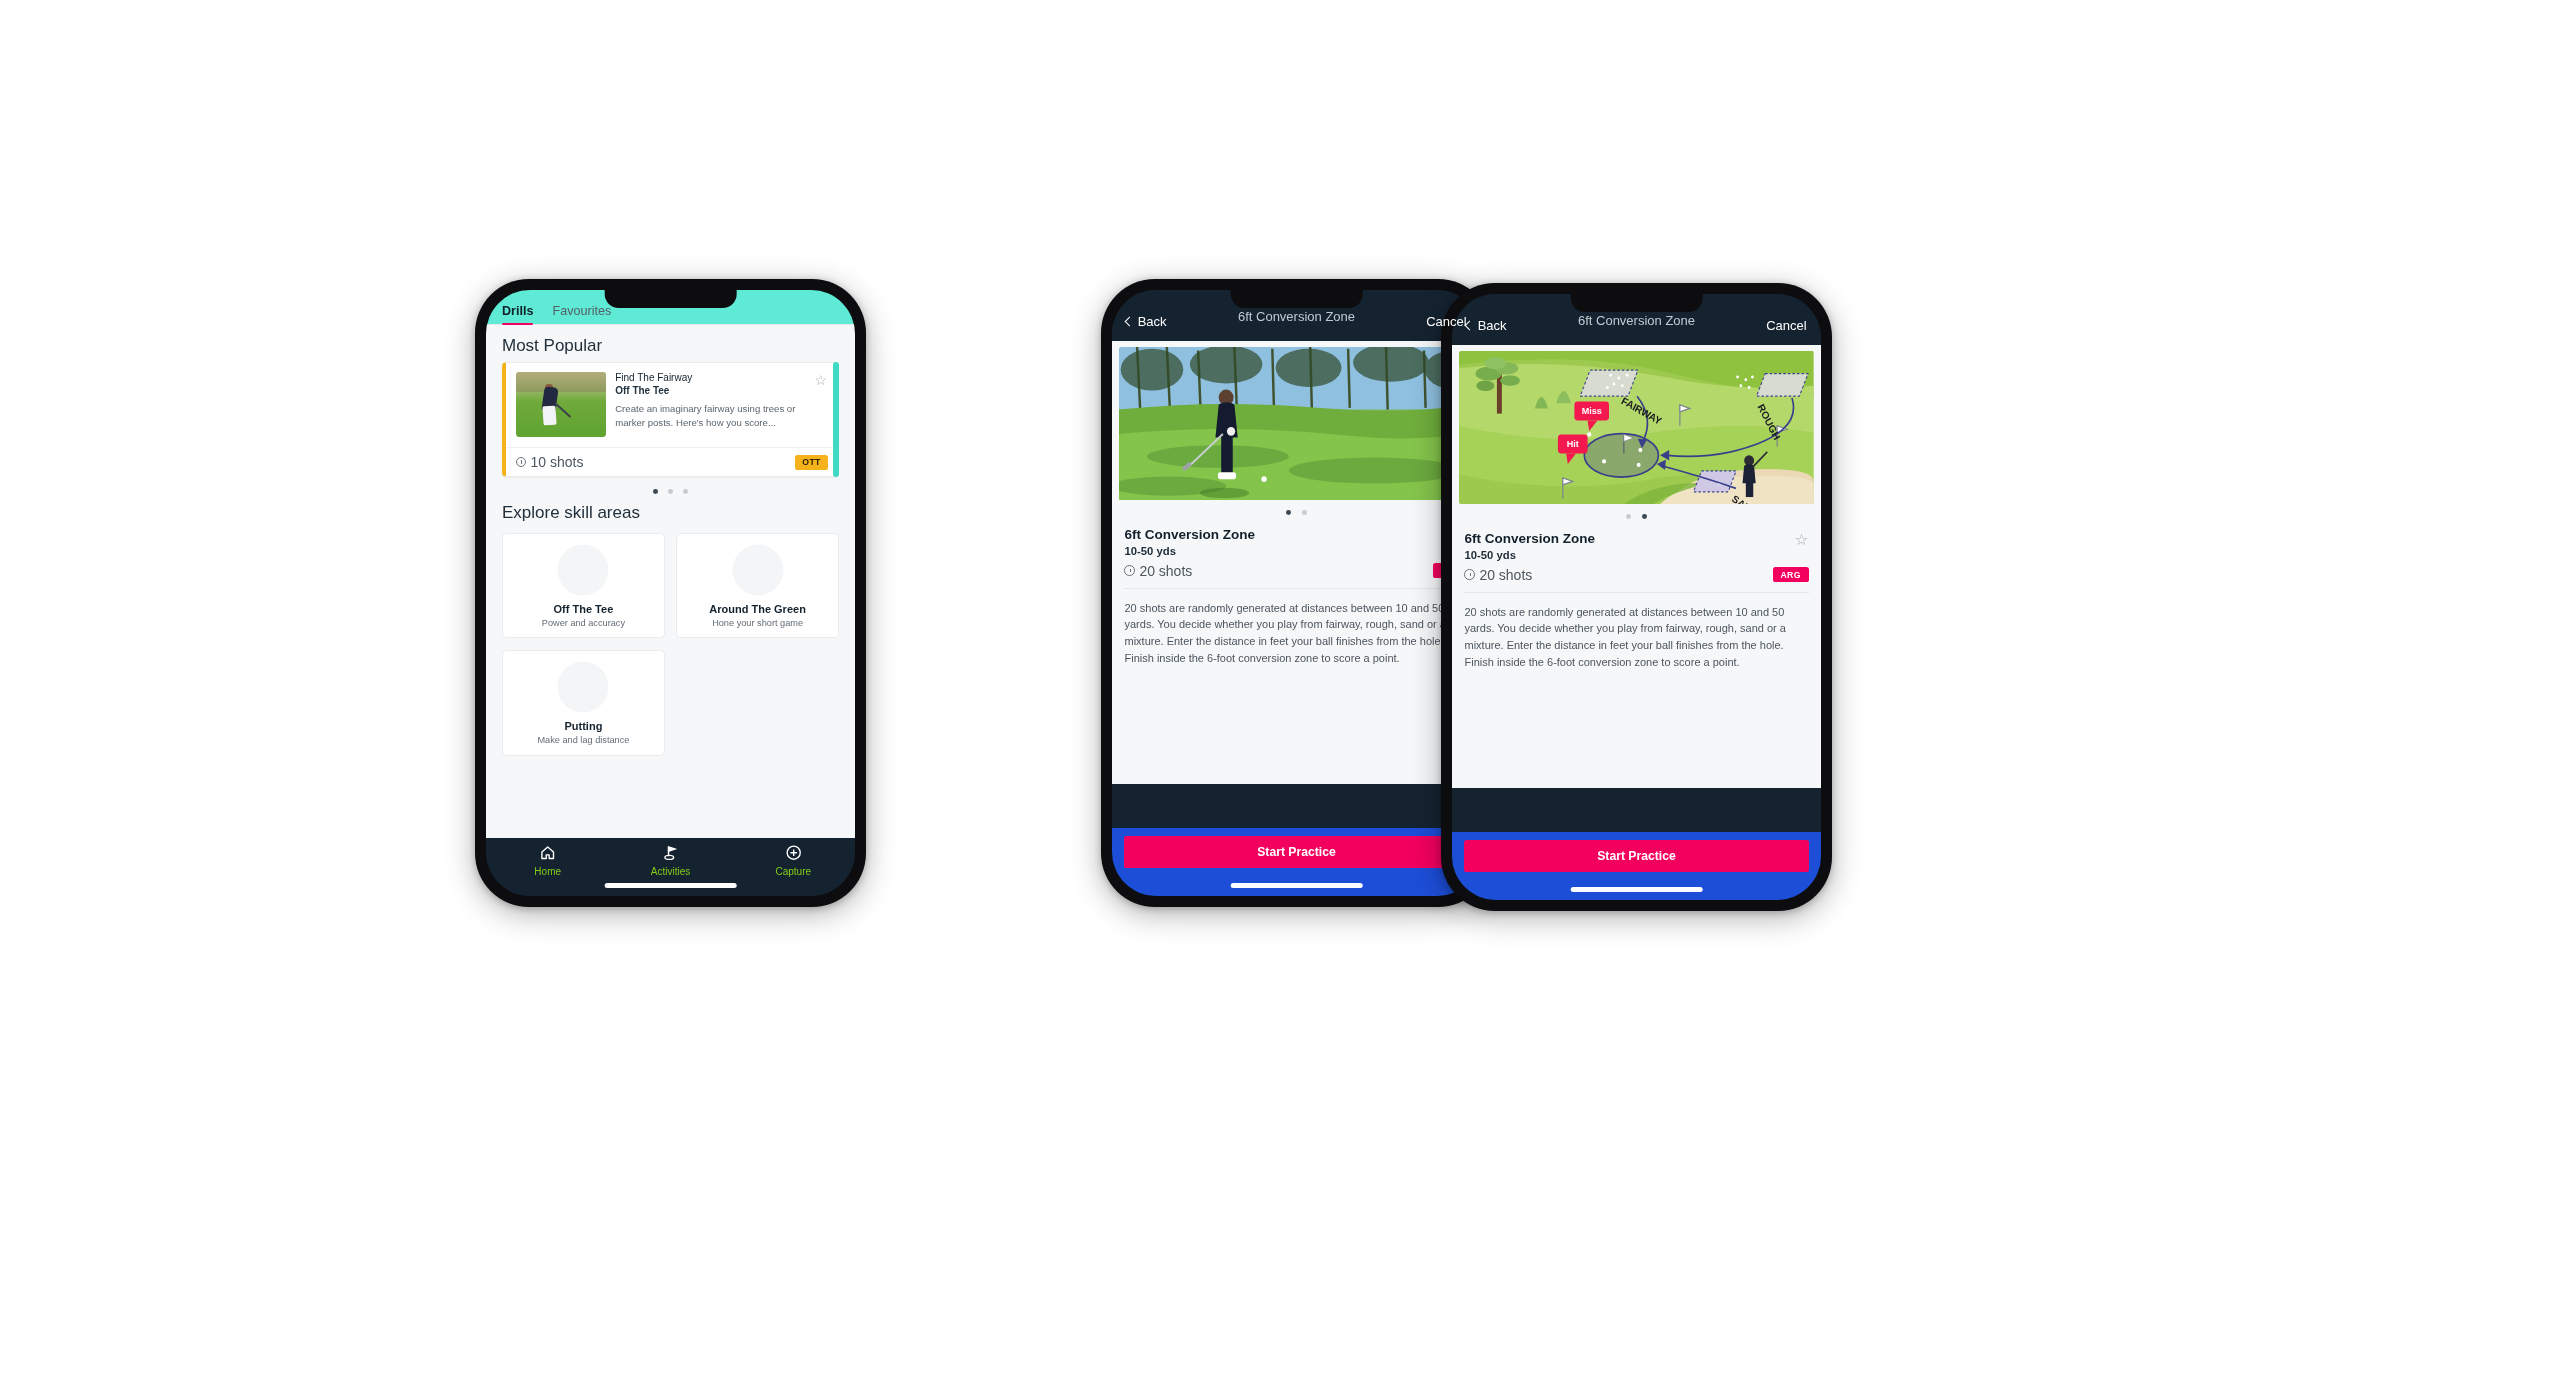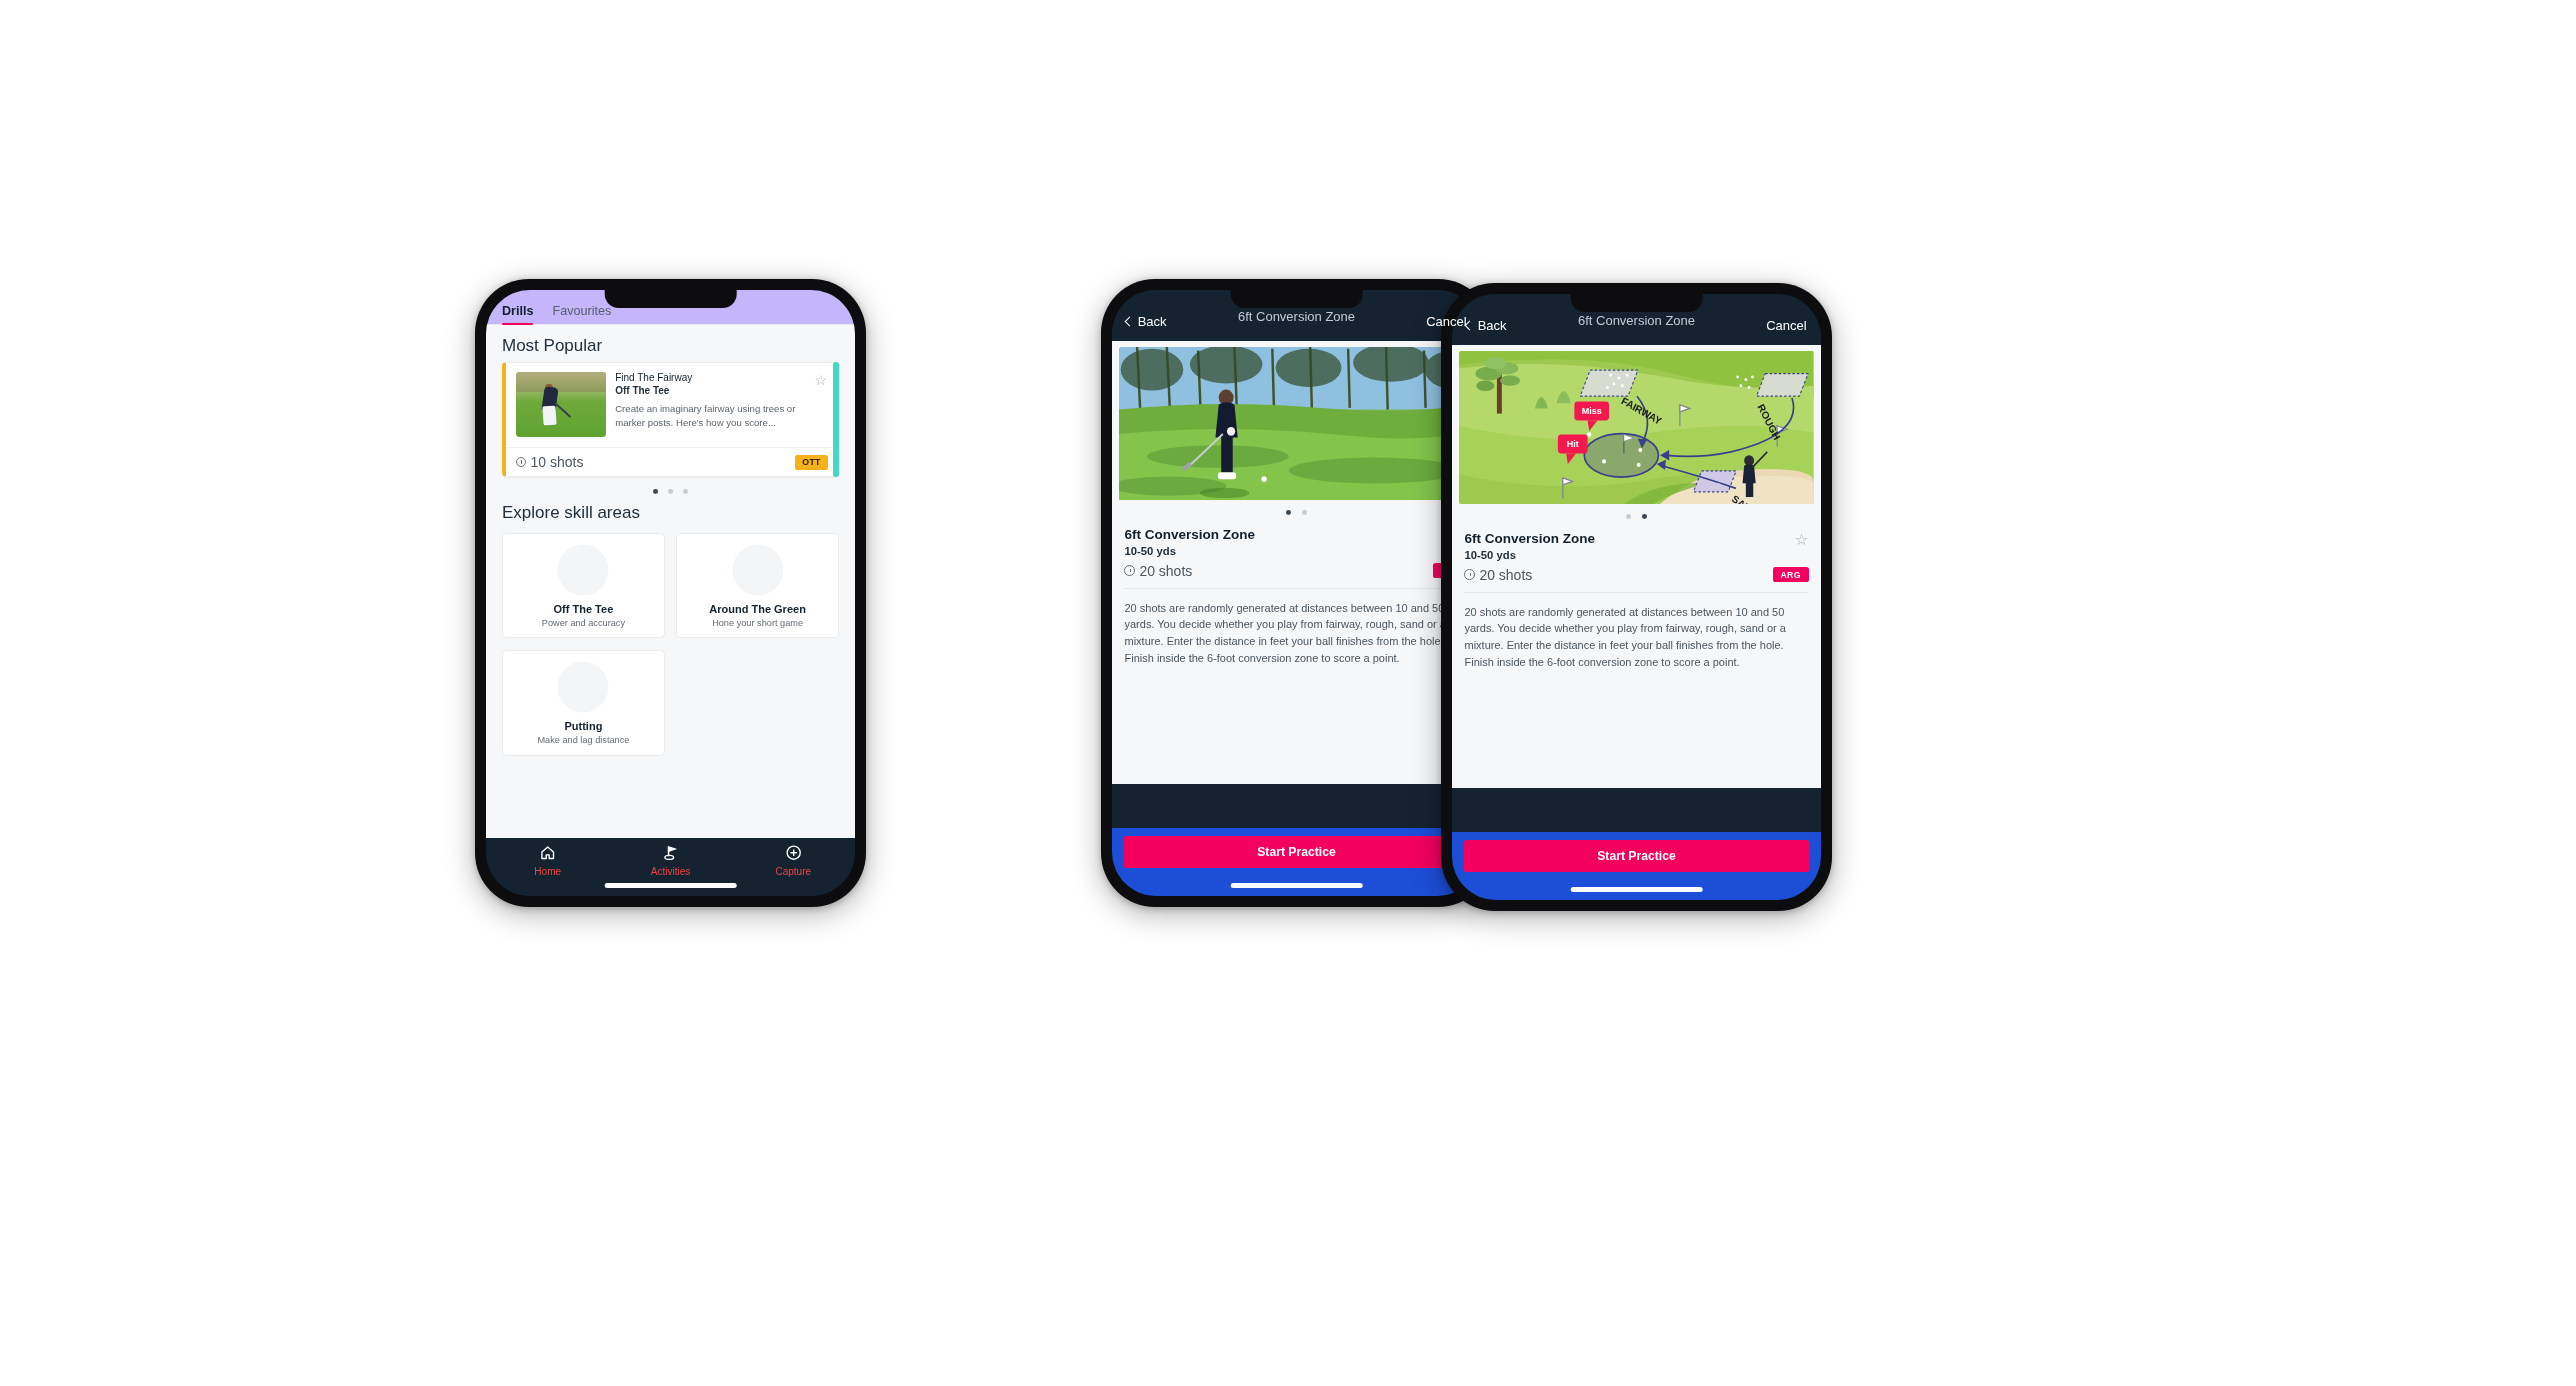--- a/index.html
+++ b/index.html
@@ -53,21 +53,21 @@
     letter-spacing: -1px; line-height: 1;
   }
   .nav-title {
     position: absolute; left: 0; right: 0; text-align: center;
     color: #dfe5ea; font-size: 16.6px; pointer-events: none; top: 21px;
   }
   .hamburger { margin-left: auto; display: flex; flex-direction: column; gap: 3.5px; cursor: pointer; z-index: 5;}
   .hamburger i { display: block; width: 20px; height: 2.3px; background: #fff; border-radius: 1.7px; }
 
   .tabs {
-    background: #c4b5fd; flex: 0 0 35px;
+    background: #5eead4; flex: 0 0 35px;
     display: flex; align-items: flex-end; gap: 19px; padding: 0 15.7px;
     border-bottom: 0.9px solid #e7e9ec;
   }
   .tab { font-size: 12.6px; color: #565f68; padding-bottom: 6.1px; position: relative; cursor: pointer; }
   .tab.active { color: #12202c; font-weight: 600; }
   .tab.active::after {
     content: ""; position: absolute; left: 0; right: 0; bottom: -0.9px;
     height: 2.6px; background: #f3005f; border-radius: 1.7px;
   }
 
@@ -155,21 +155,21 @@
     width: 51px; height: 51px; border-radius:50%; background:#f4f5f6;
   }
   .skill-name { font-size: 11px; font-weight: 700; color: #14222e; margin-top: 6.1px; }
   .skill-desc { font-size: 9.2px; color: #636c74; margin-top: 2.6px; }
 
   .bottom-nav {
     flex: 0 0 58px; background: #152331;
     display: flex; align-items: center; justify-content: space-around;
     padding-bottom: 12.2px; position: relative;
   }
-  .bn-item { display:flex; flex-direction:column; align-items:center; gap:4.4px; cursor:pointer; color:#ef4444; width: 33%;}
+  .bn-item { display:flex; flex-direction:column; align-items:center; gap:4.4px; cursor:pointer; color:#84cc16; width: 33%;}
   .bn-label { font-size: 10px; }
   .bn-ic { width: 17.4px; height: 17.4px; }
 
   
   #phone2 { left: 1101px; top: 279px; width: 391px; height: 628px; }
   #phone3 { left: 1441px; top: 283px; width: 391px; height: 628px; }
 
   .det-nav {
     background: #152331; flex: 0 0 51px;
     display: flex; align-items: center; justify-content: space-between;

